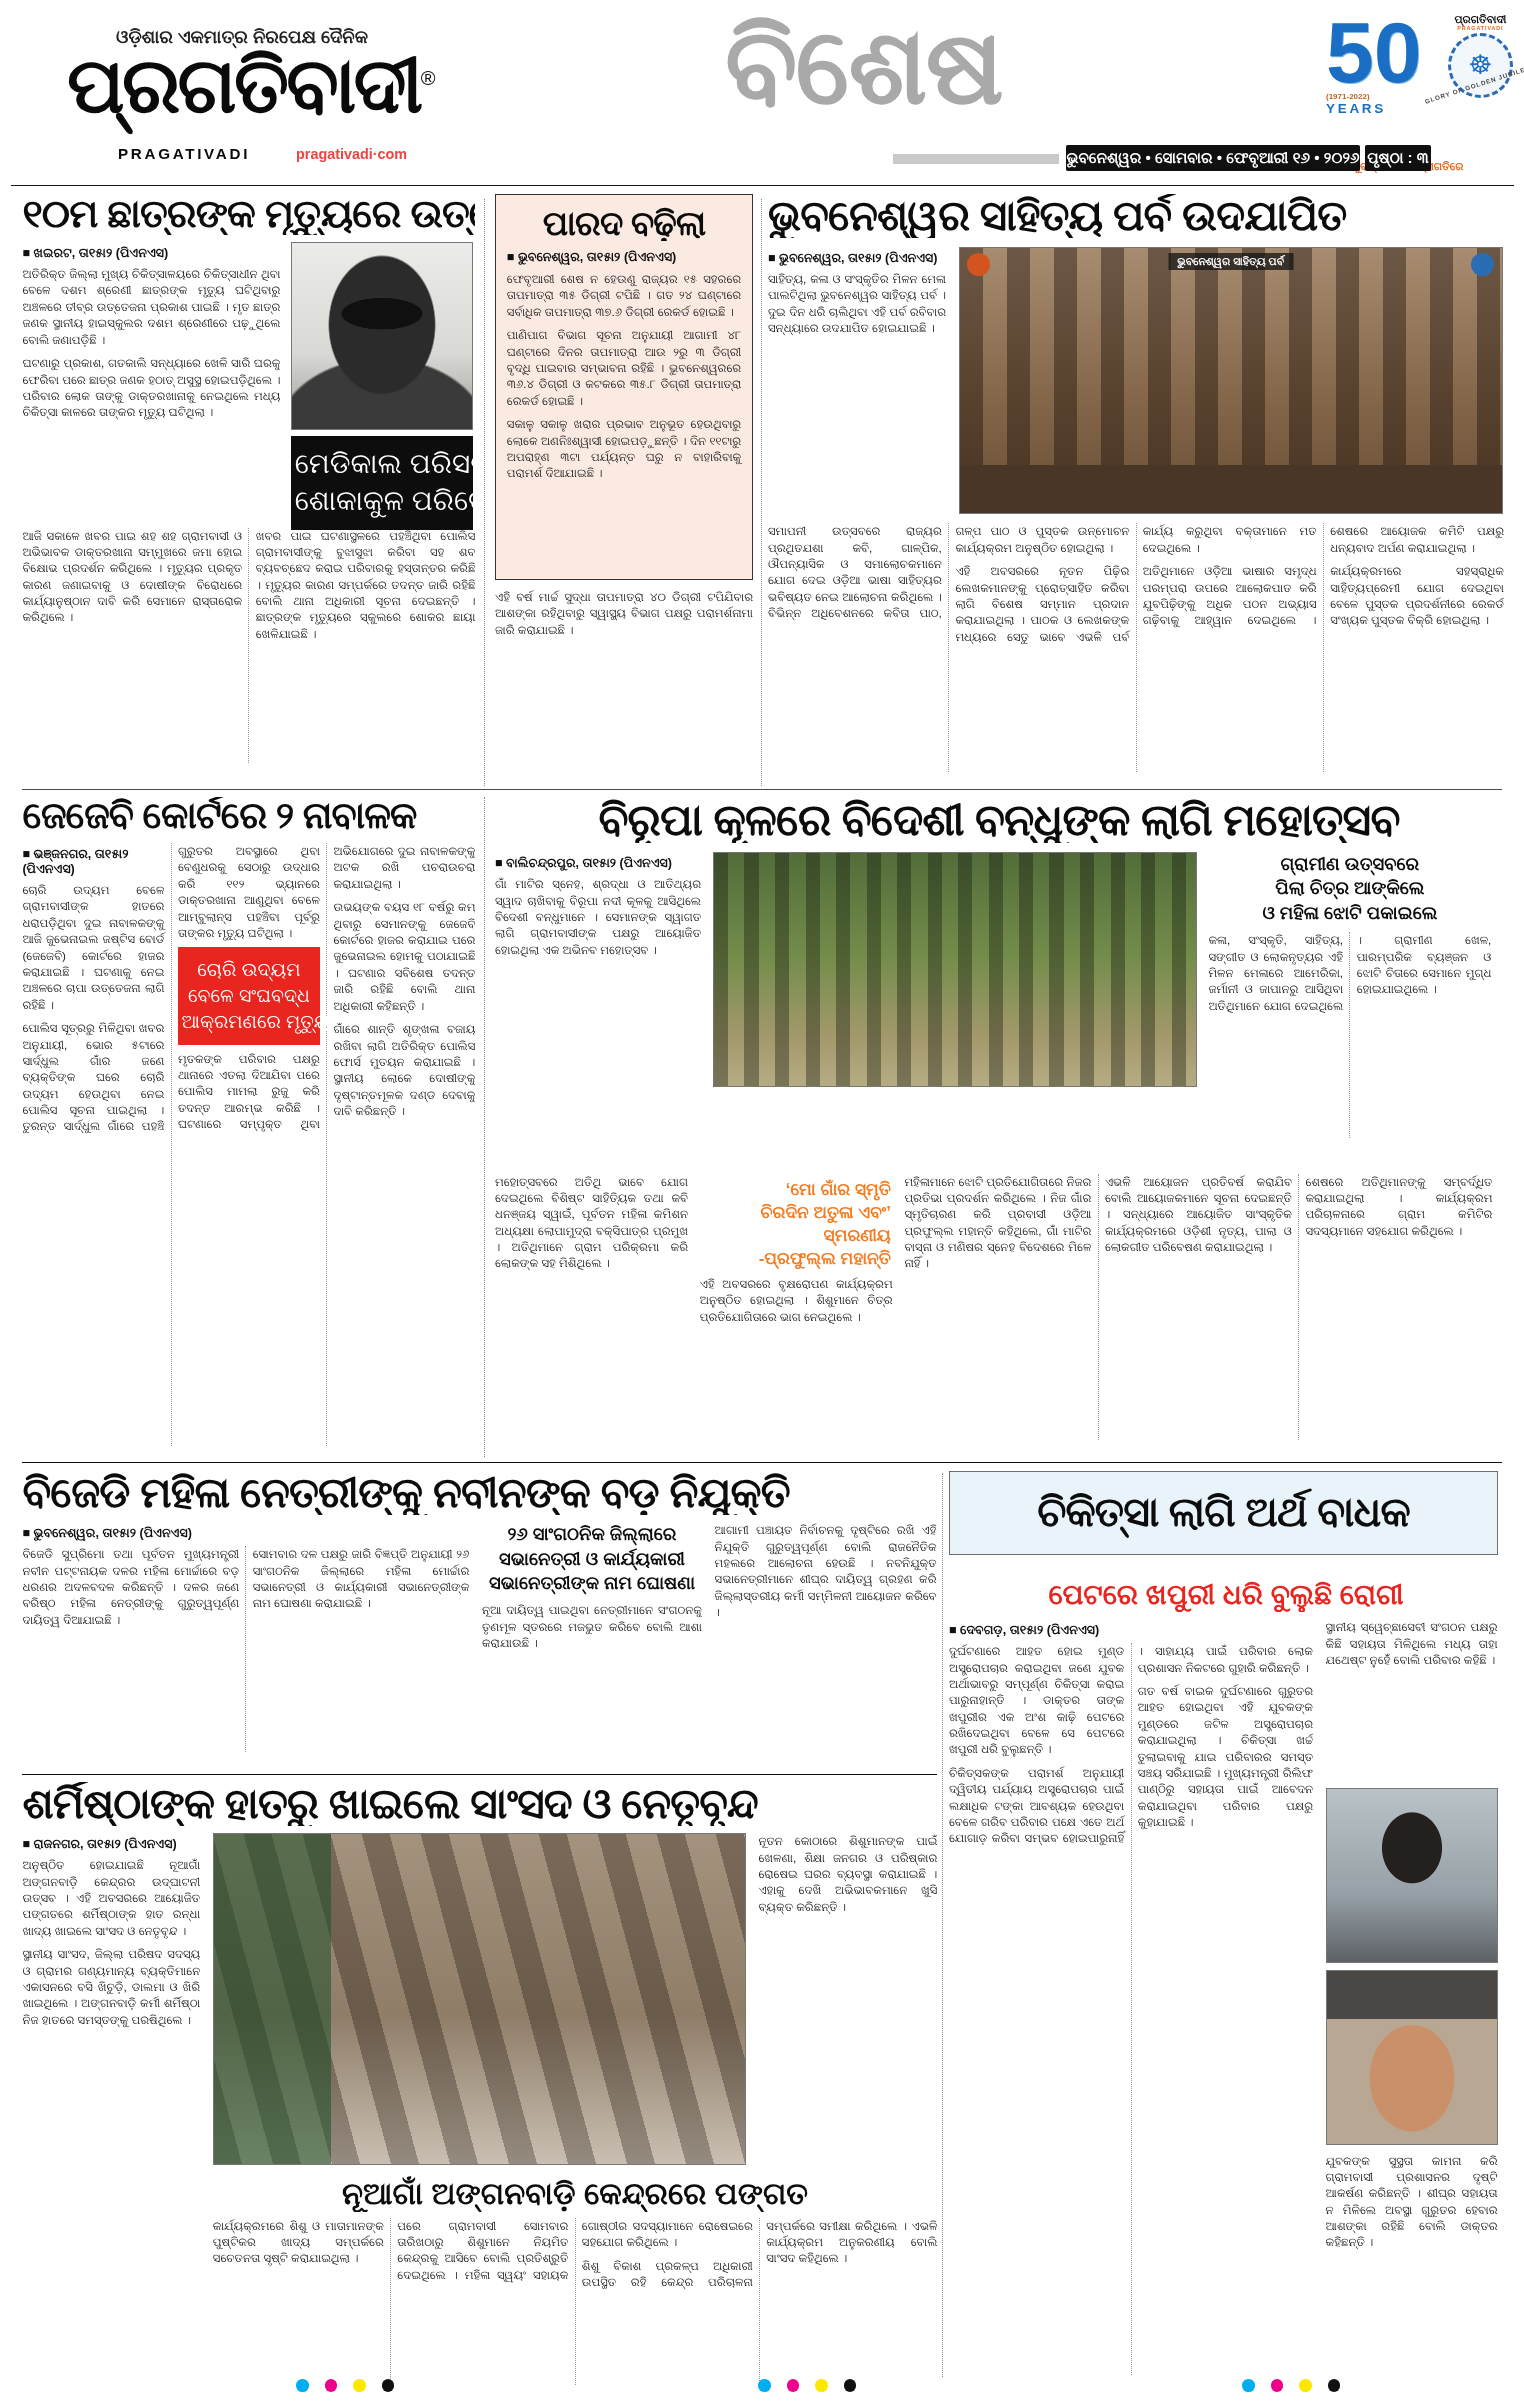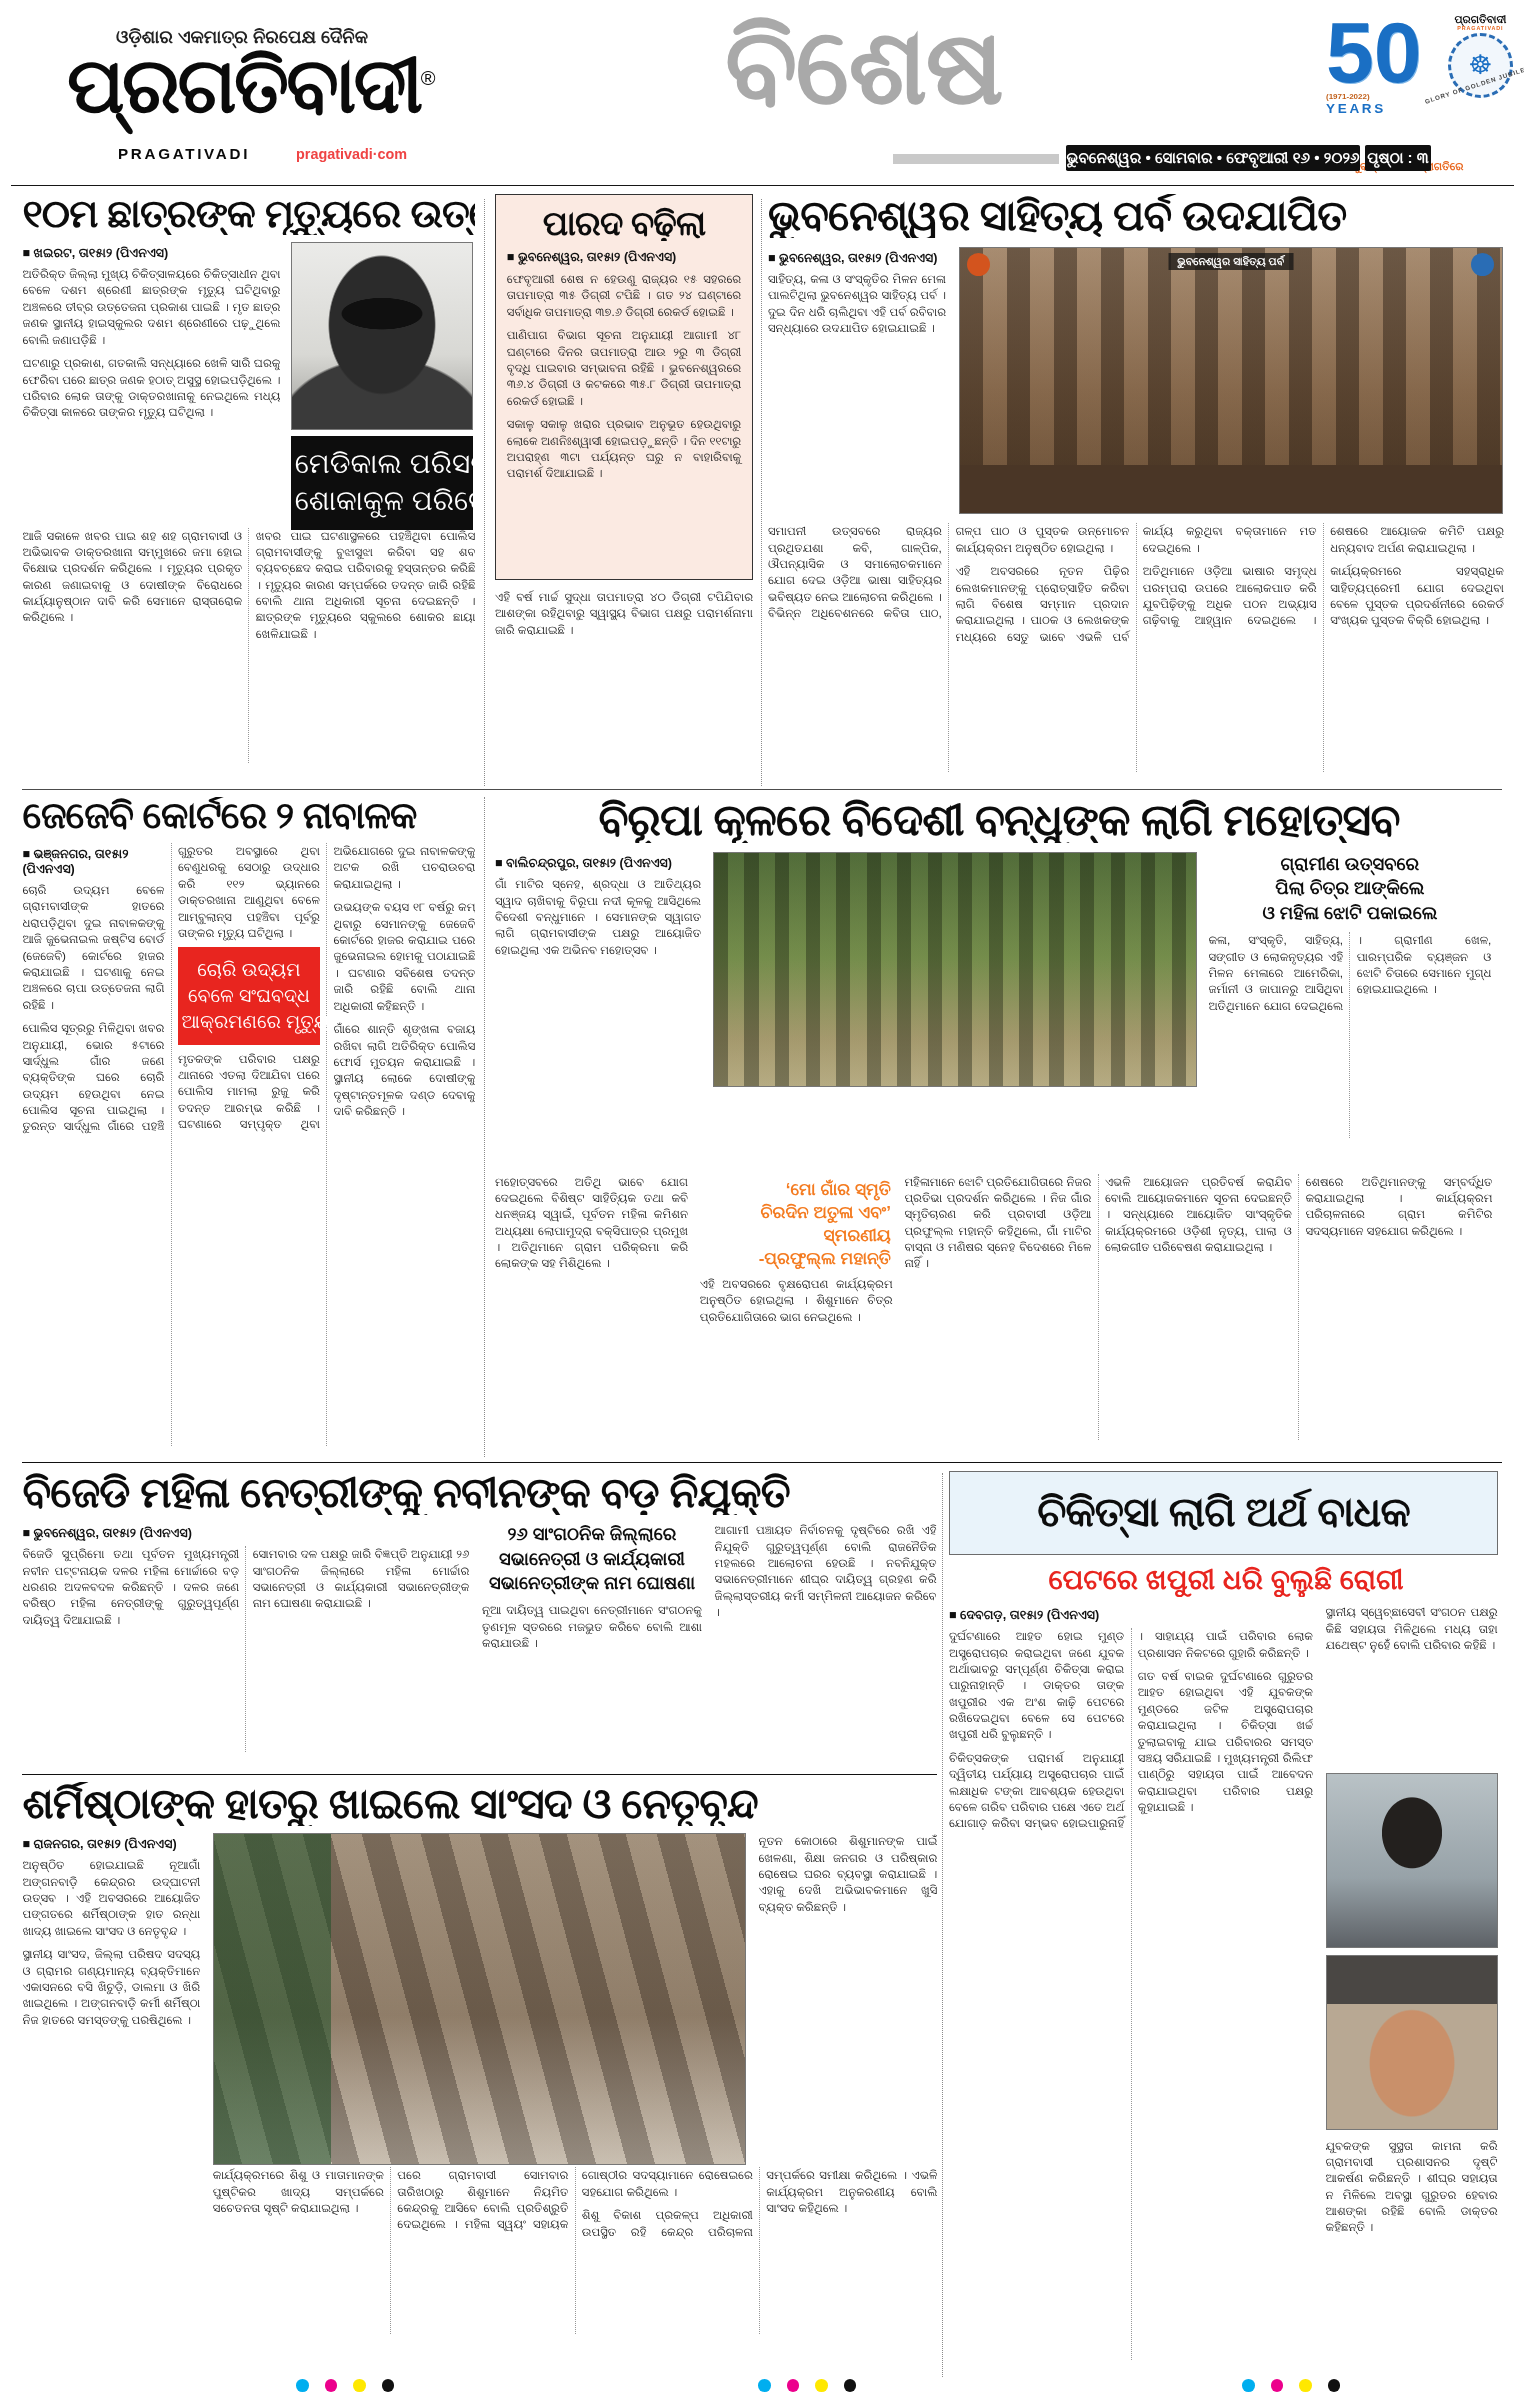--- a/index.html
+++ b/index.html
@@ -283,21 +283,21 @@
       <div style="width:222px;overflow:hidden">
         <div class="paras">
             <p>ଆଗାମୀ ପଞ୍ଚାୟତ ନିର୍ବାଚନକୁ ଦୃଷ୍ଟିରେ ରଖି ଏହି ନିଯୁକ୍ତି ଗୁରୁତ୍ୱପୂର୍ଣ୍ଣ ବୋଲି ରାଜନୈତିକ ମହଲରେ ଆଲୋଚନା ହେଉଛି । ନବନିଯୁକ୍ତ ସଭାନେତ୍ରୀମାନେ ଶୀଘ୍ର ଦାୟିତ୍ୱ ଗ୍ରହଣ କରି ଜିଲ୍ଲାସ୍ତରୀୟ କର୍ମୀ ସମ୍ମିଳନୀ ଆୟୋଜନ କରିବେ ।</p>
           </div>
       </div>
     </div>
   </section>
 
   <section class="abs" style="left:949px;top:1471px;width:554px;height:910px">
     <div class="box-blue headline" style="width:549px;height:84px;font-size:41px">ଚିକିତ୍ସା ଲାଗି ଅର୍ଥ ବାଧକ</div>
-    <div class="red-subhead" style="margin-top:9px">ପେଟରେ ଖପୁରୀ ଧରି ବୁଲୁଛି ରୋଗୀ</div>
+    <div class="red-subhead" style="margin-top:24px">ପେଟରେ ଖପୁରୀ ଧରି ବୁଲୁଛି ରୋଗୀ</div>
     <div class="row" style="margin-top:7.2px;height:762px">
       <div style="width:364px;margin-right:12.6px;overflow:hidden">
         <div class="byline">■ ଦେବଗଡ଼, ତା୧୫ା୨ (ପିଏନଏସ)</div>
         <div class="paras mc cols2" style="height:732px">
             <p>ଦୁର୍ଘଟଣାରେ ଆହତ ହୋଇ ମୁଣ୍ଡ ଅସ୍ତ୍ରୋପଚାର କରାଇଥିବା ଜଣେ ଯୁବକ ଅର୍ଥାଭାବରୁ ସମ୍ପୂର୍ଣ୍ଣ ଚିକିତ୍ସା କରାଇ ପାରୁନାହାନ୍ତି । ଡାକ୍ତର ତାଙ୍କ ଖପୁରୀର ଏକ ଅଂଶ କାଢ଼ି ପେଟରେ ରଖିଦେଇଥିବା ବେଳେ ସେ ପେଟରେ ଖପୁରୀ ଧରି ବୁଲୁଛନ୍ତି ।</p>
             <p>ଚିକିତ୍ସକଙ୍କ ପରାମର୍ଶ ଅନୁଯାୟୀ ଦ୍ୱିତୀୟ ପର୍ଯ୍ୟାୟ ଅସ୍ତ୍ରୋପଚାର ପାଇଁ ଲକ୍ଷାଧିକ ଟଙ୍କା ଆବଶ୍ୟକ ହେଉଥିବା ବେଳେ ଗରିବ ପରିବାର ପକ୍ଷେ ଏତେ ଅର୍ଥ ଯୋଗାଡ଼ କରିବା ସମ୍ଭବ ହୋଇପାରୁନାହିଁ । ସାହାଯ୍ୟ ପାଇଁ ପରିବାର ଲୋକ ପ୍ରଶାସନ ନିକଟରେ ଗୁହାରି କରିଛନ୍ତି ।</p>
             <p>ଗତ ବର୍ଷ ବାଇକ ଦୁର୍ଘଟଣାରେ ଗୁରୁତର ଆହତ ହୋଇଥିବା ଏହି ଯୁବକଙ୍କ ମୁଣ୍ଡରେ ଜଟିଳ ଅସ୍ତ୍ରୋପଚାର କରାଯାଇଥିଲା । ଚିକିତ୍ସା ଖର୍ଚ୍ଚ ତୁଲାଇବାକୁ ଯାଇ ପରିବାରର ସମସ୍ତ ସଞ୍ଚୟ ସରିଯାଇଛି । ମୁଖ୍ୟମନ୍ତ୍ରୀ ରିଲିଫ ପାଣ୍ଠିରୁ ସହାୟତା ପାଇଁ ଆବେଦନ କରାଯାଇଥିବା ପରିବାର ପକ୍ଷରୁ କୁହାଯାଇଛି ।</p>
           </div>
       </div>
       <div style="width:172px">
@@ -325,20 +325,21 @@
       </div>
       <div style="width:725px">
         <div class="row" style="height:334px">
           <figure class="photo feast" style="width:533px;height:332px;margin-right:12.6px"></figure>
           <div style="width:179px;overflow:hidden">
             <div class="paras">
                 <p>ନୂତନ କୋଠାରେ ଶିଶୁମାନଙ୍କ ପାଇଁ ଖେଳଣା, ଶିକ୍ଷା ଜନଗର ଓ ପରିଷ୍କାର ରୋଷେଇ ଘରର ବ୍ୟବସ୍ଥା କରାଯାଇଛି । ଏହାକୁ ଦେଖି ଅଭିଭାବକମାନେ ଖୁସି ବ୍ୟକ୍ତ କରିଛନ୍ତି ।</p>
               </div>
           </div>
         </div>
+        <h2 class="sub-headline" style="margin:9px 0 5.4px">ନୂଆଗାଁ ଅଙ୍ଗନବାଡ଼ି କେନ୍ଦ୍ରରେ ପଙ୍ଗତ</h2>
         <div class="paras mc cols4" style="height:167px;overflow:hidden">
             <p>କାର୍ଯ୍ୟକ୍ରମରେ ଶିଶୁ ଓ ମାତାମାନଙ୍କ ପୁଷ୍ଟିକର ଖାଦ୍ୟ ସମ୍ପର୍କରେ ସଚେତନତା ସୃଷ୍ଟି କରାଯାଇଥିଲା ।</p>
             <p>ପରେ ଗ୍ରାମବାସୀ ସୋମବାର ତାରିଖଠାରୁ ଶିଶୁମାନେ ନିୟମିତ କେନ୍ଦ୍ରକୁ ଆସିବେ ବୋଲି ପ୍ରତିଶ୍ରୁତି ଦେଇଥିଲେ । ମହିଳା ସ୍ୱୟଂ ସହାୟକ ଗୋଷ୍ଠୀର ସଦସ୍ୟାମାନେ ରୋଷେଇରେ ସହଯୋଗ କରିଥିଲେ ।</p>
             <p>ଶିଶୁ ବିକାଶ ପ୍ରକଳ୍ପ ଅଧିକାରୀ ଉପସ୍ଥିତ ରହି କେନ୍ଦ୍ର ପରିଚାଳନା ସମ୍ପର୍କରେ ସମୀକ୍ଷା କରିଥିଲେ । ଏଭଳି କାର୍ଯ୍ୟକ୍ରମ ଅନୁକରଣୀୟ ବୋଲି ସାଂସଦ କହିଥିଲେ ।</p>
           </div>
       </div>
     </div>
   </section>
 
   <div class="abs marks" style="left:296px;top:2379px">

